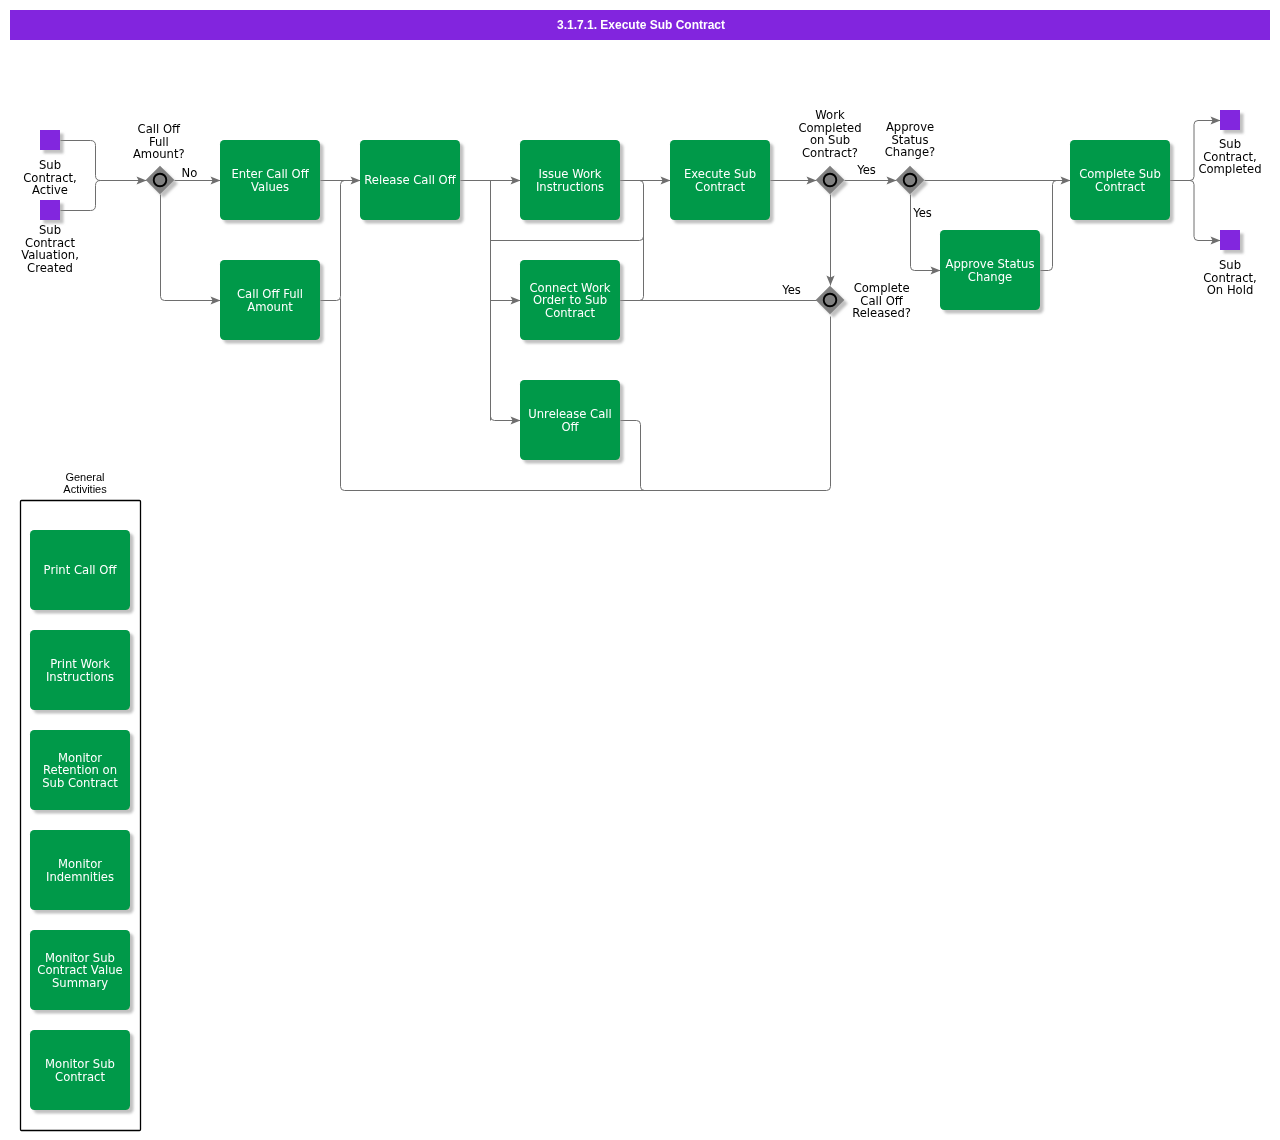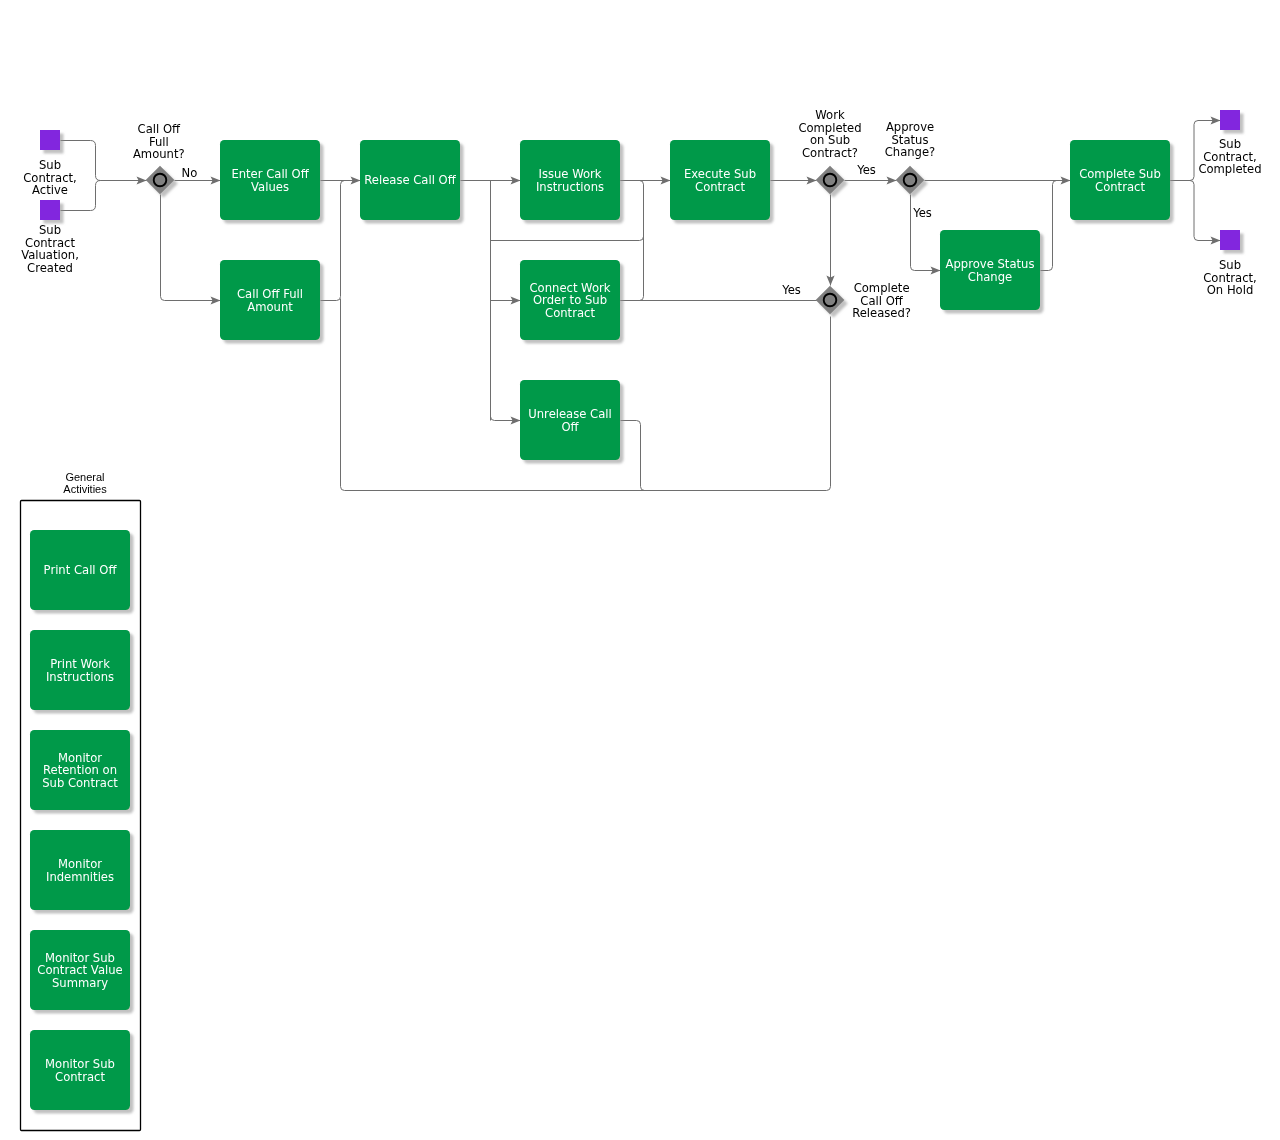--- a/index.html
+++ b/index.html
@@ -11,20 +11,23 @@
 svg#flow{position:absolute;left:0;top:0;display:block;}
 #flow text{font-family:"DejaVu Sans",sans-serif;font-size:11.6px;}
 .task-label{fill:#ffffff;}
 .dark-label{fill:#000000;}
 #flow text.group-label{font-family:"Liberation Sans",sans-serif;font-size:11px;fill:#000000;}
 </style>
 </head>
 <body>
 
 <div id="canvas">
+  <div class="titlebar">
+    <div class="title-text">3.1.7.1. Execute Sub Contract</div>
+  </div>
   <svg id="flow" width="1280" height="1140" viewBox="0 0 1280 1140">
    <defs>
     <filter id="dropshadow" x="-40%" y="-40%" width="200%" height="200%">
      <feDropShadow dx="3.5" dy="3.5" stdDeviation="1.3" flood-color="#8f8f8f" flood-opacity="0.55"></feDropShadow>
     </filter>
     <marker id="arrowhead" markerWidth="10.2" markerHeight="8.4" refX="10.1" refY="4.2" orient="auto" markerUnits="userSpaceOnUse">
      <path d="M0.1,0.1 L10.1,4.2 L0.1,8.3 L2.2,4.2 Z" fill="#6E6E6E"></path>
     </marker>
    </defs>
    <g fill="none" stroke="#6E6E6E" stroke-width="1" transform="translate(0.5,0.5)">

